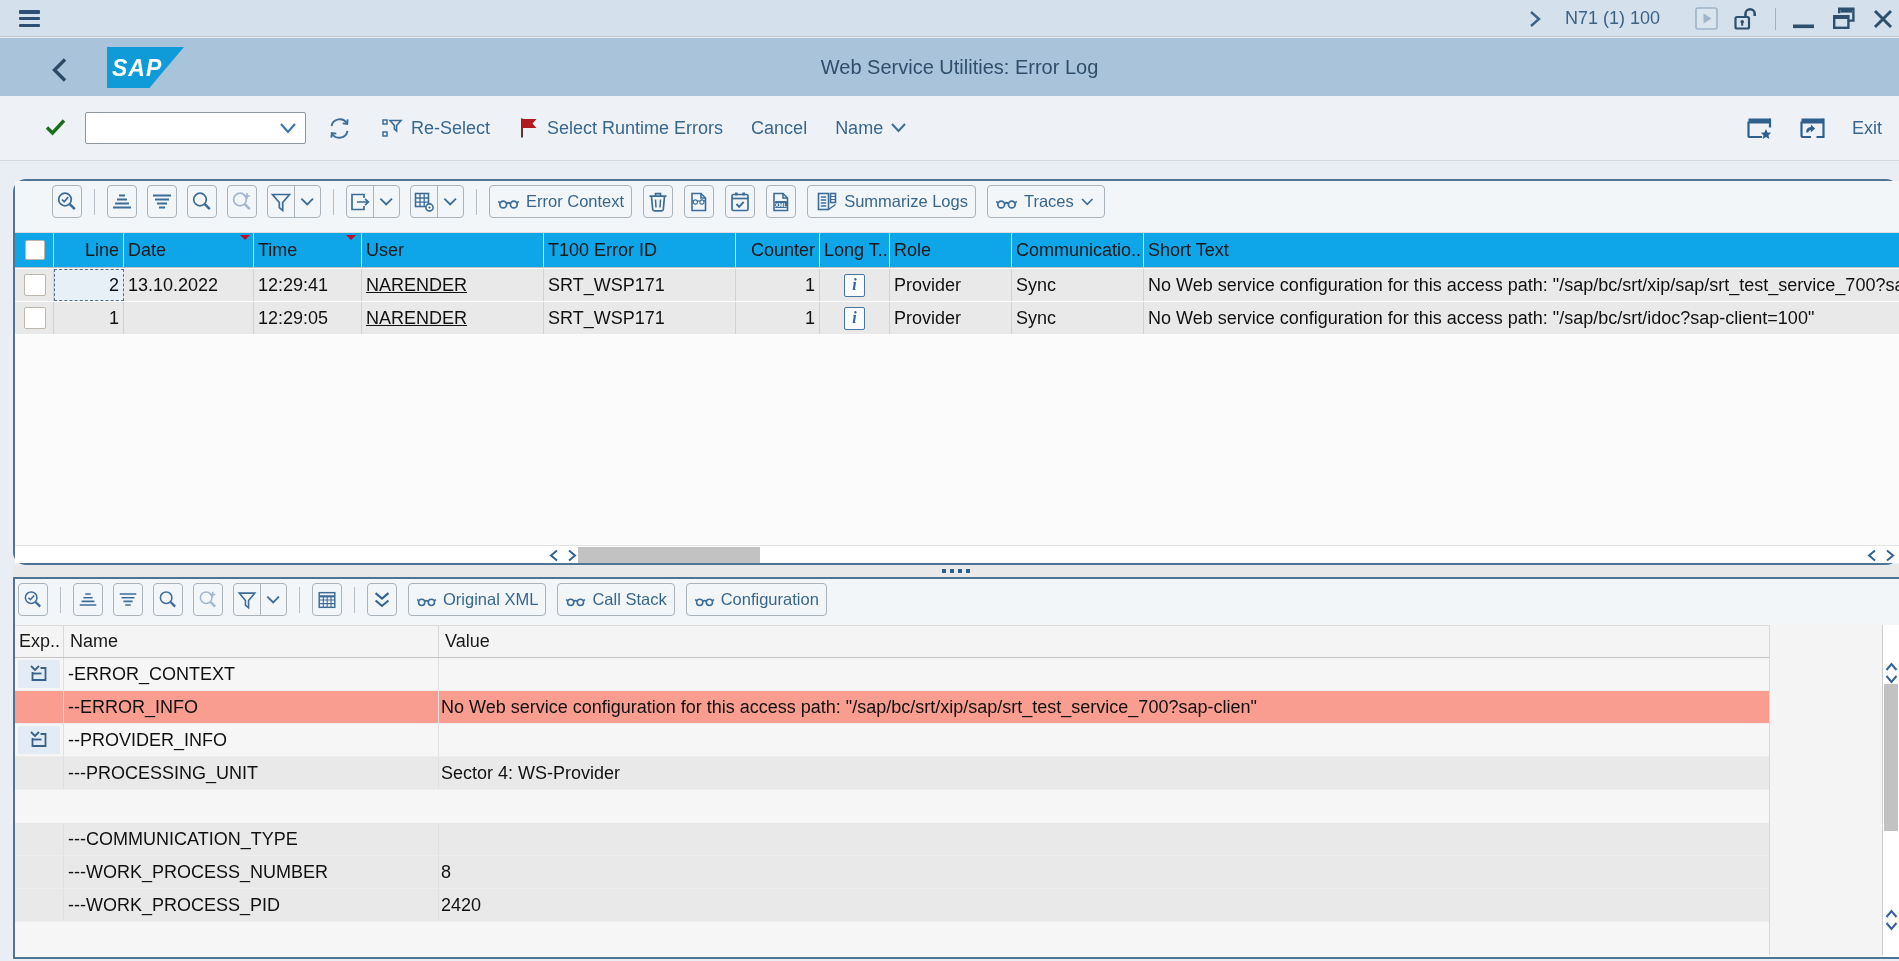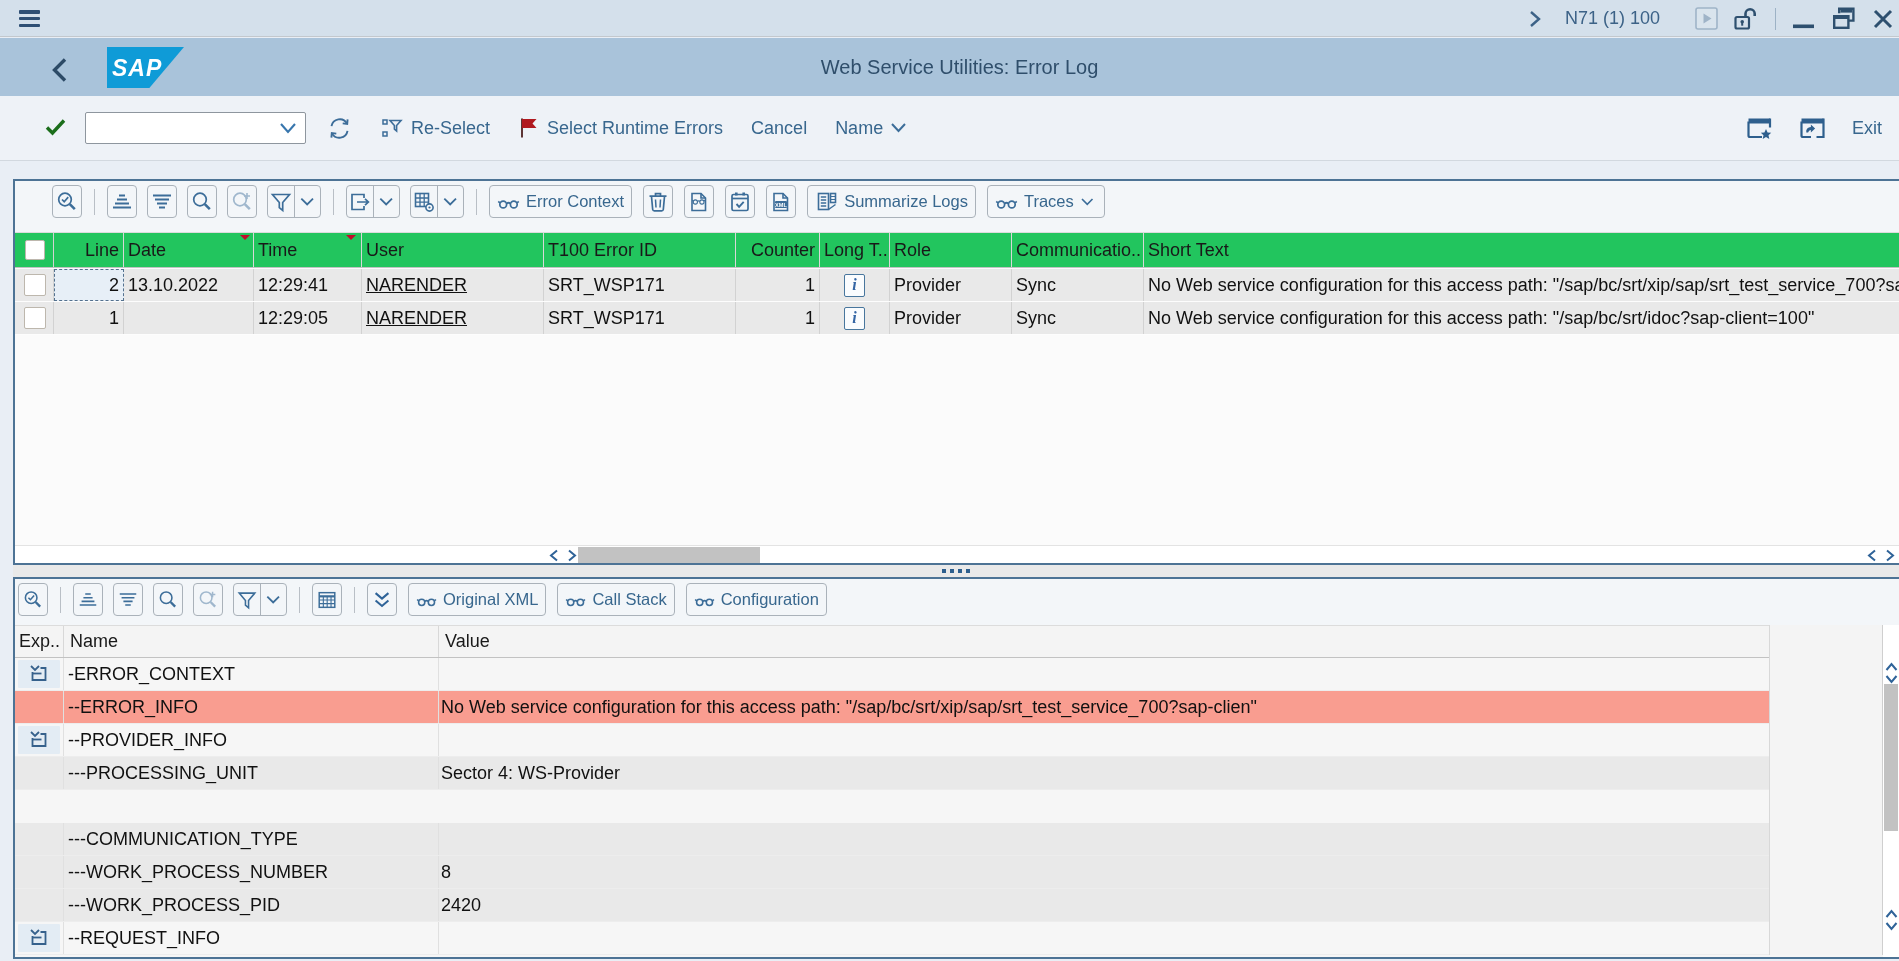--- a/index.html
+++ b/index.html
@@ -32,37 +32,37 @@
   #okbox input { position:absolute; left:4px; top:2px; width:185px; height:26px; border:none; outline:none; font-size:16px;
                  font-family:"Liberation Sans",sans-serif; background:transparent; }
   #okbox .cb-arrow { position:absolute; right:8px; top:9px; }
   .tb-label { font-size:18px; color:#38678e; white-space:nowrap; cursor:pointer; }
   .tb-item { display:flex; align-items:center; gap:7px; cursor:pointer; }
   #apptb-left { left:327px; top:0; height:64px; display:flex; align-items:center; gap:28px; }
   #apptb-right { right:17px; top:0; height:64px; display:flex; align-items:center; gap:26px; }
 
   
   .gridbox { left:13px; width:1886px; background:#fbfbfb; border:2px solid #4d7395; border-right:none; }
-  #grid1 { top:179px; height:386px; }
+  #grid1 { top:179px; height:386px;border-radius:13px; }
   #grid2 { top:577px; height:382px; background:#f6f6f6; }
 
   .alv-toolbar { position:absolute; left:0; top:0; width:100%; background:#f3f6f9; display:flex; align-items:center; }
   #grid1 .alv-toolbar { height:51px; padding-left:37px; align-items:flex-start; padding-top:4px; }
   #grid2 .alv-toolbar { height:46px; padding-left:3px; align-items:flex-start; padding-top:4px; }
   .tbtn { height:33px; min-width:30px; border:1px solid #aab2ba; border-radius:4px; background:transparent;
           display:flex; align-items:center; justify-content:center; cursor:pointer; padding:0 2px; }
   .tbtn.labelled { padding:0 7px; gap:5px; }
   .tbtn .blabel { font-size:16.5px; color:#38678e; white-space:nowrap; }
   .tsep { width:1px; height:26px; background:#b9bfc6; margin:4px 12px 0; }
   .split { display:flex; height:33px; border:1px solid #aab2ba; border-radius:4px; overflow:hidden; cursor:pointer; }
   .split .half { width:26px; display:flex; align-items:center; justify-content:center; }
   .split .half + .half { border-left:1px solid #aab2ba; }
 
   
-  .hdrrow { position:absolute; left:0; top:51px; width:100%; height:36px; background:#22c55e; border-top:1px solid #dcdcdc; border-bottom:1px solid #c2c2c2; }
+  .hdrrow { position:absolute; left:0; top:51px; width:100%; height:36px; background:#0ea5e9; border-top:1px solid #dcdcdc; border-bottom:1px solid #c2c2c2; }
   .hcell { position:absolute; top:0; height:34px; display:flex; align-items:center; padding:0 4px;
            font-size:18px; color:#191919; border-right:1px solid #d8d8d8; white-space:nowrap; overflow:hidden; }
   .hcell.num { justify-content:flex-end; }
   .datarow { position:absolute; left:0; width:100%; height:33px; background:#e9e9e9; border-bottom:1px solid #fdfdfd; }
   .dcell { position:absolute; top:0; height:32px; display:flex; align-items:center; padding:0 4px;
            font-size:18px; color:#111; border-right:1px solid #d2d2d2; white-space:nowrap; overflow:hidden; }
   .dcell.num { justify-content:flex-end; }
   .c-cb    { left:1px;    width:38px; border-right:1px solid #d2d2d2; }
   .c-line  { left:39px;   width:70px; }
   .c-date  { left:109px;  width:130px; }
@@ -588,33 +588,20 @@
   <div class="trow leaf" style="top:277px">
     <div class="t-exp"></div>
     <div class="t-name">---WORK_PROCESS_NUMBER</div>
     <div class="t-val">8</div>
   </div>
   <div class="trow leaf" style="top:310px">
     <div class="t-exp"></div>
     <div class="t-name">---WORK_PROCESS_PID</div>
     <div class="t-val">2420</div>
   </div>
-  <div class="trow parent" style="top:343px">
-    <div class="t-exp">
-        <div class="expbtn">
-      <svg class="svgico" width="22" height="22" viewBox="0 0 22 22">
-        <path d="M3 3 l4 4 l4 -4" fill="none" stroke="#36618c" stroke-width="1.8"></path>
-        <path d="M12.5 5 h5 v12 h-13 v-8" fill="none" stroke="#36618c" stroke-width="1.8"></path>
-        <path d="M4.5 10.5 h9" stroke="#36618c" stroke-width="1.8"></path>
-      </svg>
-    </div>
-      </div>
-    <div class="t-name">--REQUEST_INFO</div>
-    <div class="t-val"></div>
-  </div>
 
   <div id="t-filler"></div>
 
   <div id="t-scrolltop"></div>
   <div id="t-vscroll">
     <div class="vscr-arrows" style="top:4px">
       <svg class="svgico" width="13" height="10" viewBox="0 0 13 10">
           <path d="M1.5 8 L6.5 2 L11.5 8" fill="none" stroke="#2f6398" stroke-width="2"></path>
         </svg>
       <svg class="svgico" width="13" height="10" viewBox="0 0 13 10">

